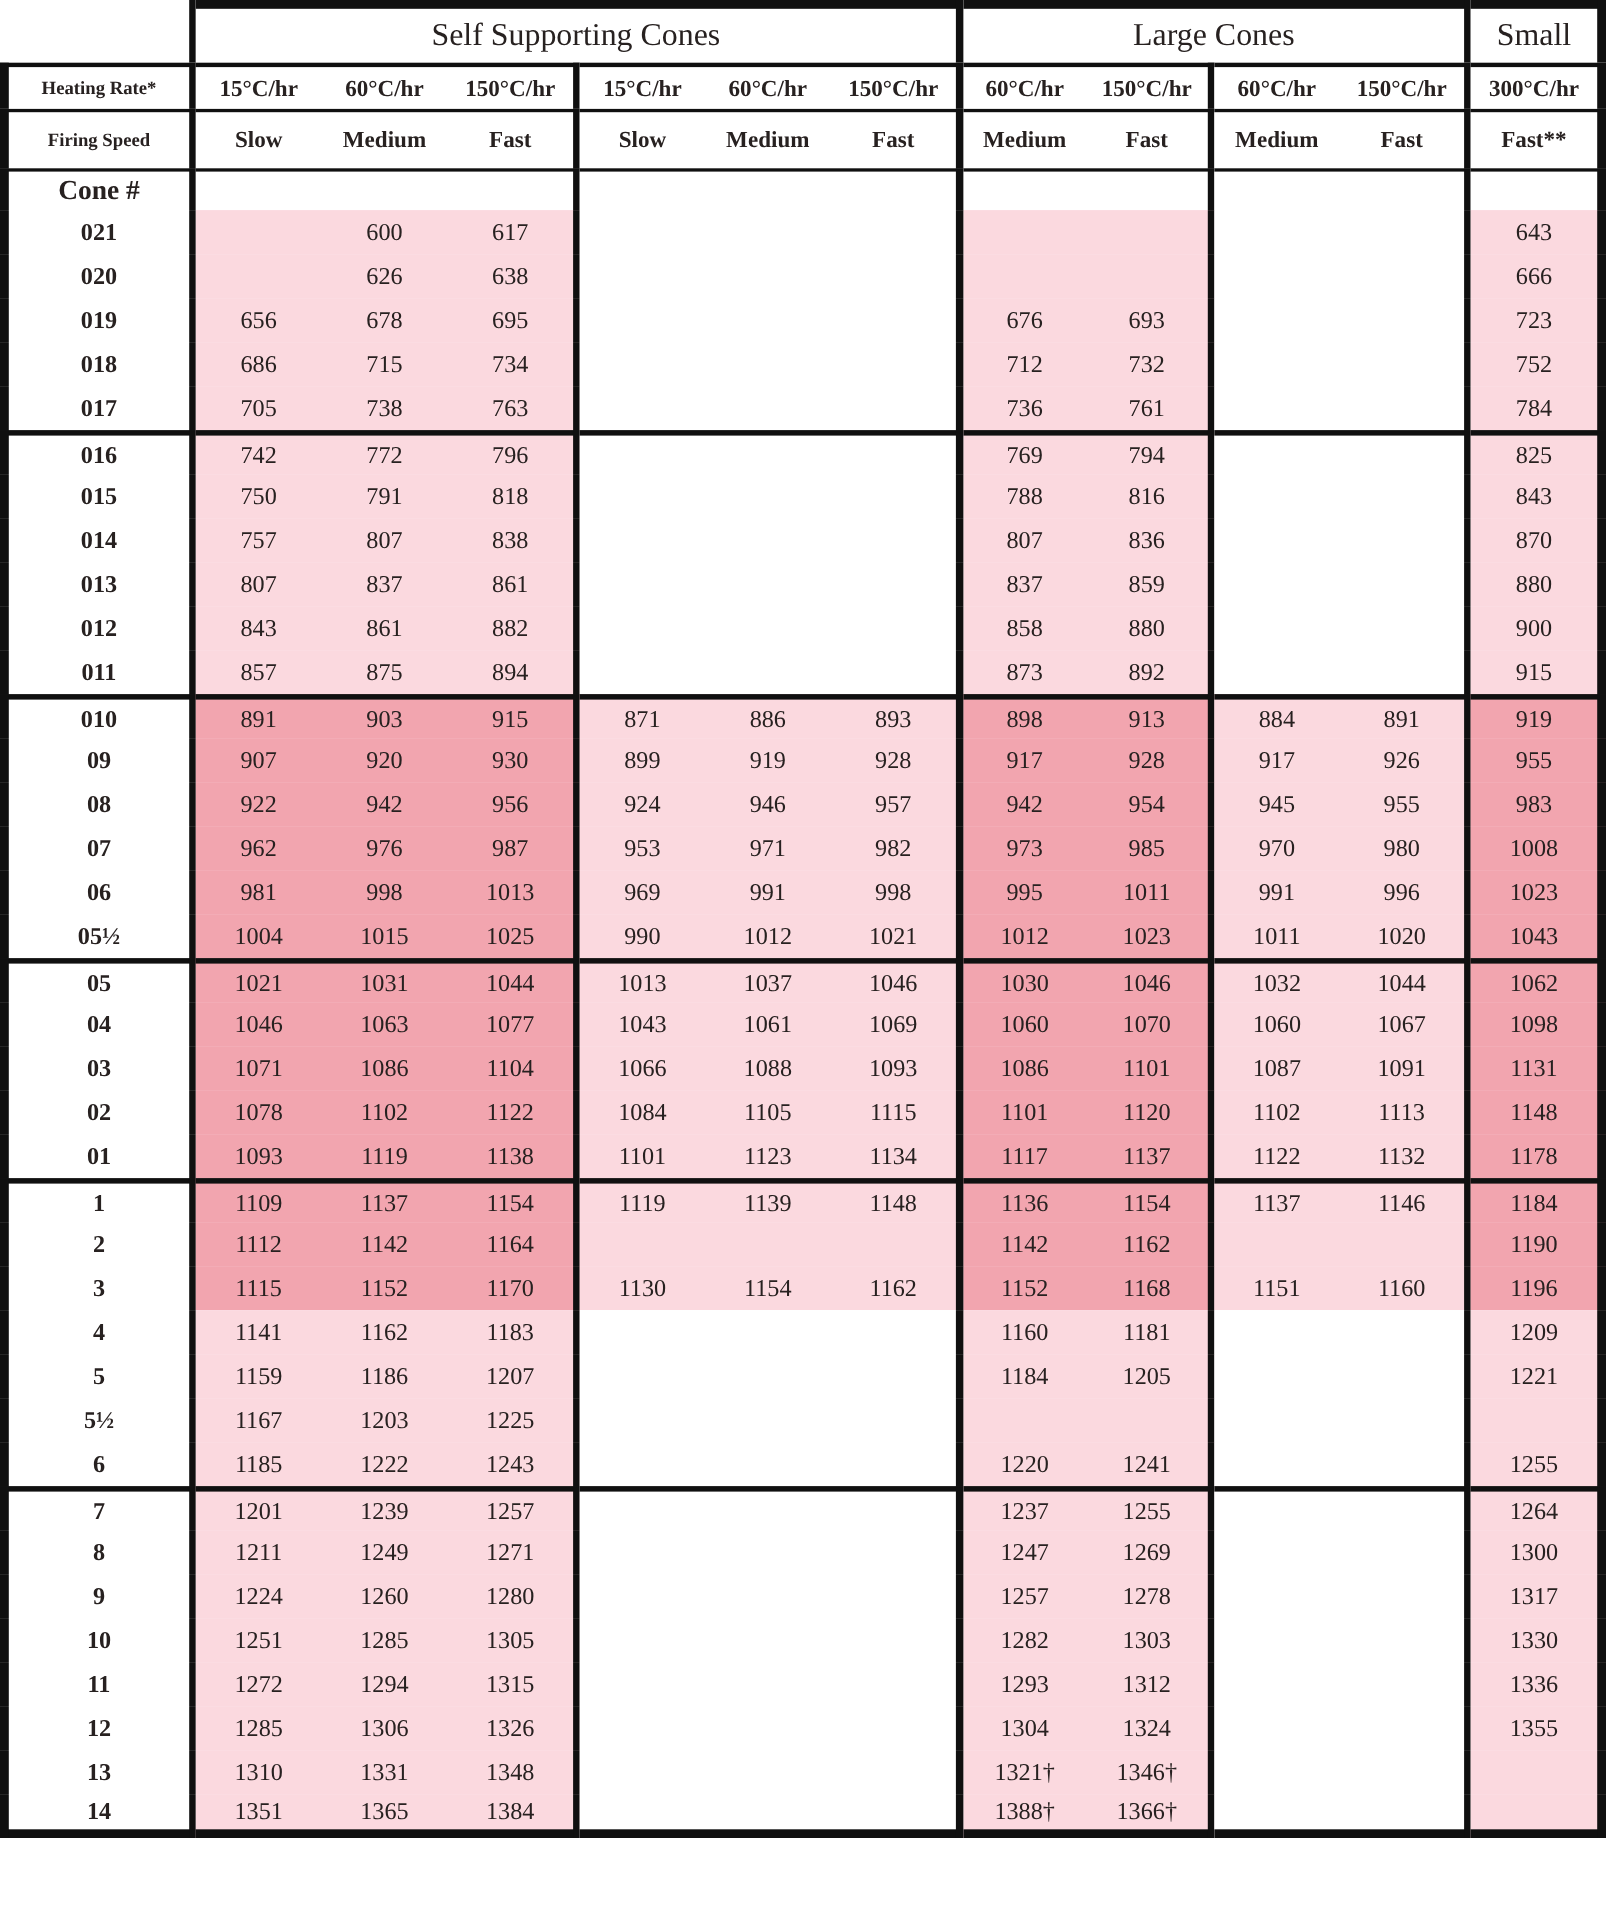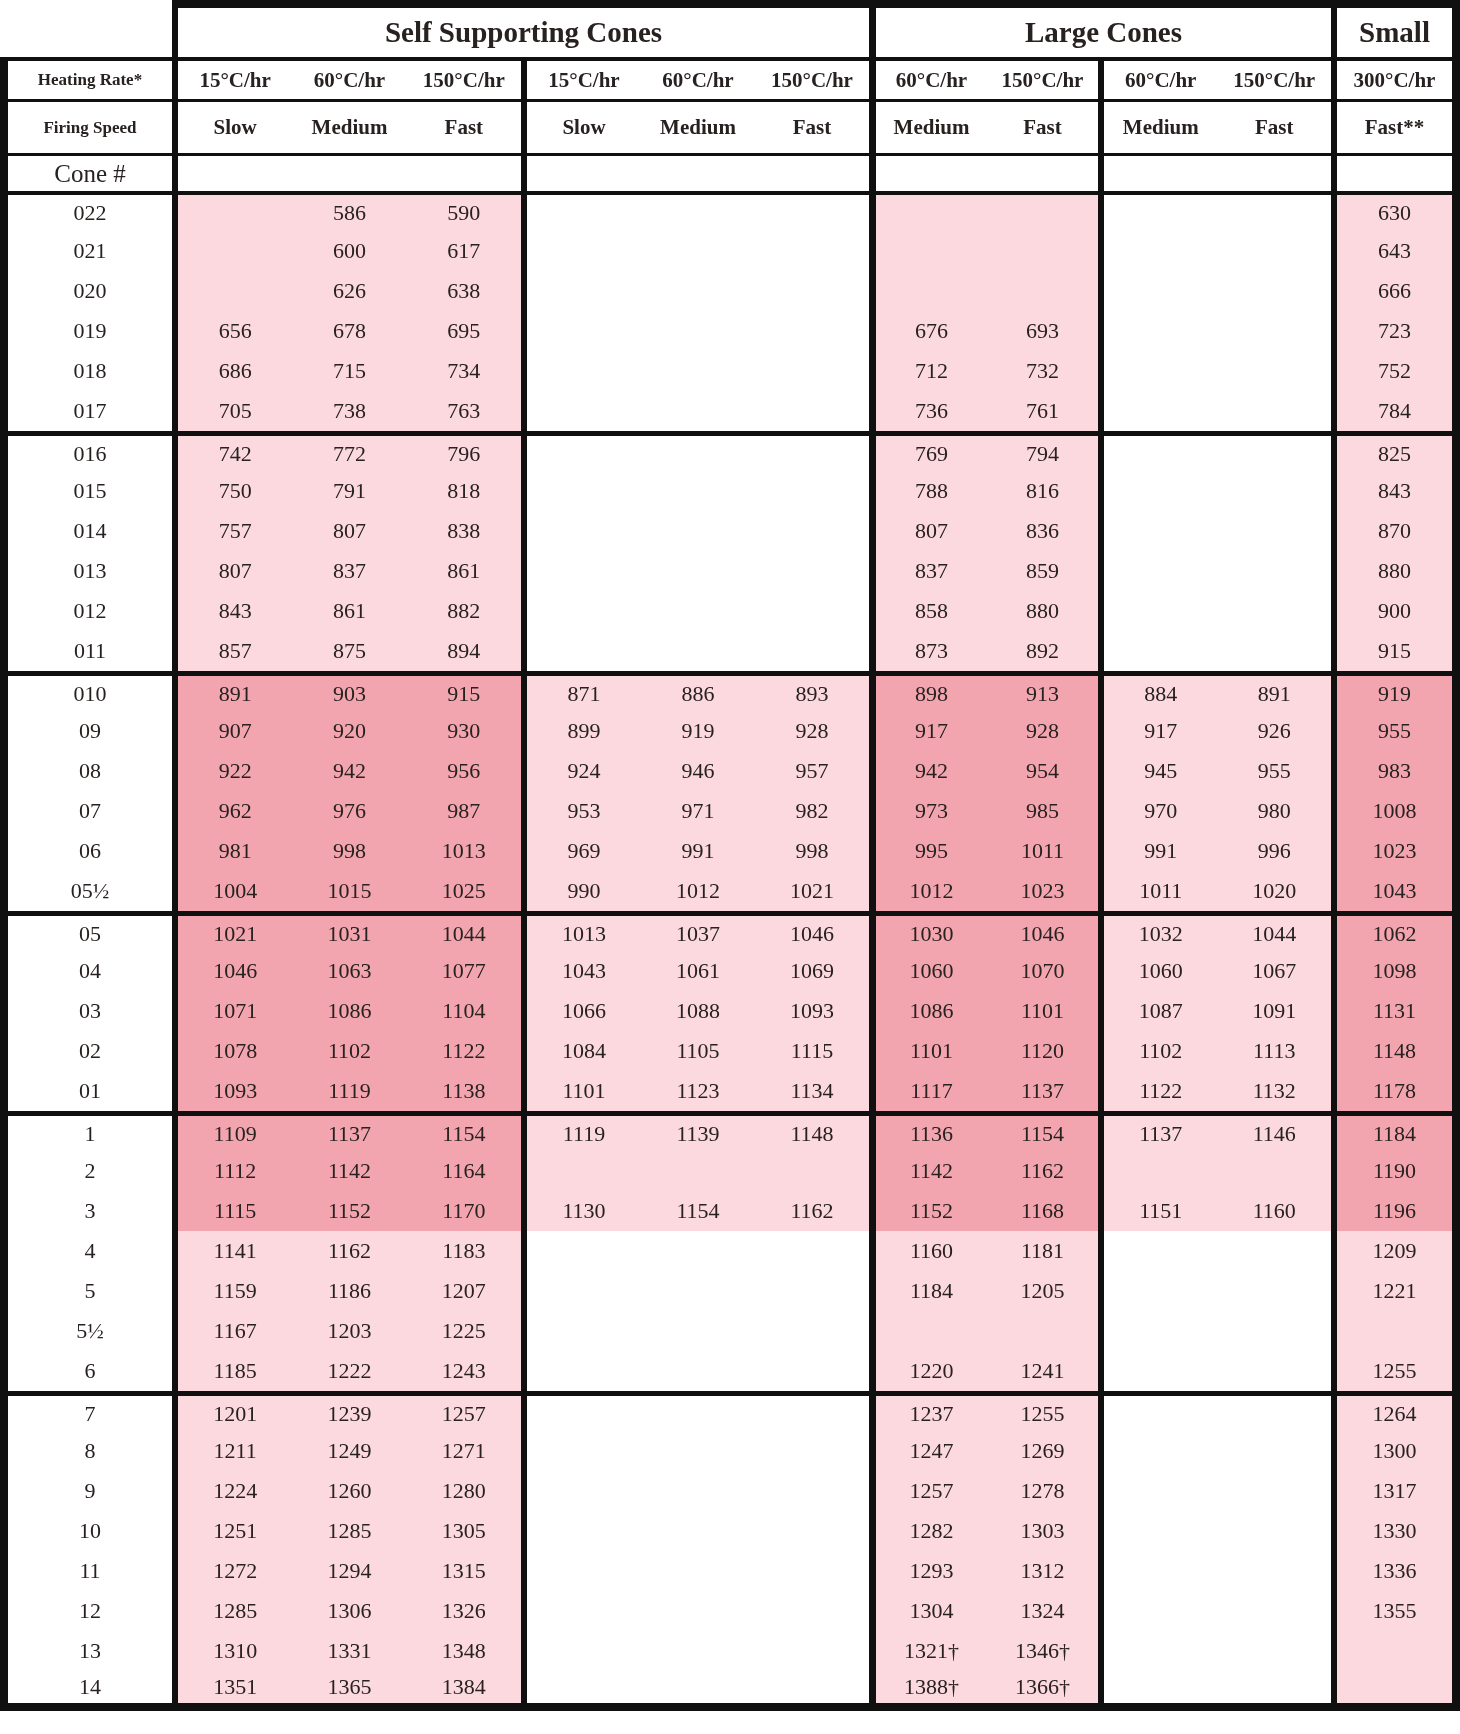--- a/index.html
+++ b/index.html
@@ -18,26 +18,26 @@
   .h4{height:54px}
   .h5{height:38px}
   .body{height:40px}
   .cell{
     box-sizing:border-box;
     border-right:6px solid var(--bc);
     display:flex;align-items:center;justify-content:center;
     background:#fff;
     overflow:hidden;
   }
-  .label{border-left:8px solid var(--bc);font-weight:normal;font-size:22px;}
+  .label{border-left:8px solid var(--bc);font-weight:bold;font-size:22px;}
   .span-ssc{grid-column:span 2;border-right:7px solid var(--bc);}
   .span-large{grid-column:span 2;text-align:center;}
   .g1{border-right:7px solid var(--bc);}
   .g4,.col-small{border-right:8px solid var(--bc);}
-  .h1 .cell{border-top:8px solid var(--bc);font-weight:bold;font-size:29px;}
+  .h1 .cell{border-top:8px solid var(--bc);font-weight:normal;font-size:29px;}
   .h2 .cell{border-top:3px solid var(--bc);font-weight:bold;font-size:22px;}
   .h3 .cell{border-top:4px solid var(--bc);font-weight:bold;font-size:21px;}
   .h4 .cell{border-top:3px solid var(--bc);font-weight:bold;font-size:21px;}
   .h5 .cell{border-top:3px solid var(--bc);}
   .h5 .label{font-size:25px;}
   .h3 .label,.h4 .label{font-size:17px;}
   .corner{border-top:none !important;border-left:none !important;border-bottom:none;background:#fff;}
   .group{display:flex;padding:0;}
   .v,.hv{flex:1;text-align:center;}
   .v{font-size:22px;}
@@ -117,44 +117,20 @@
   <div class="row h5">
     <div class="cell label">Cone #</div>
     <div class="cell g0"></div>
     <div class="cell g1"></div>
     <div class="cell g2"></div>
     <div class="cell g3"></div>
     <div class="cell g4"></div>
   </div>
 
   <div id="rows">
-      <div class="row body tone-light first">
-        <div class="cell label">022</div>
-        <div class="cell group g0">
-          <span class="v"></span>
-          <span class="v">586</span>
-          <span class="v">590</span>
-        </div>
-        <div class="cell group g1">
-          <span class="v"></span>
-          <span class="v"></span>
-          <span class="v"></span>
-        </div>
-        <div class="cell group g2">
-          <span class="v"></span>
-          <span class="v"></span>
-        </div>
-        <div class="cell group g3">
-          <span class="v"></span>
-          <span class="v"></span>
-        </div>
-        <div class="cell group g4">
-          <span class="v">630</span>
-        </div>
-      </div>
       <div class="row body tone-light">
         <div class="cell label">021</div>
         <div class="cell group g0">
           <span class="v"></span>
           <span class="v">600</span>
           <span class="v">617</span>
         </div>
         <div class="cell group g1">
           <span class="v"></span>
           <span class="v"></span>

